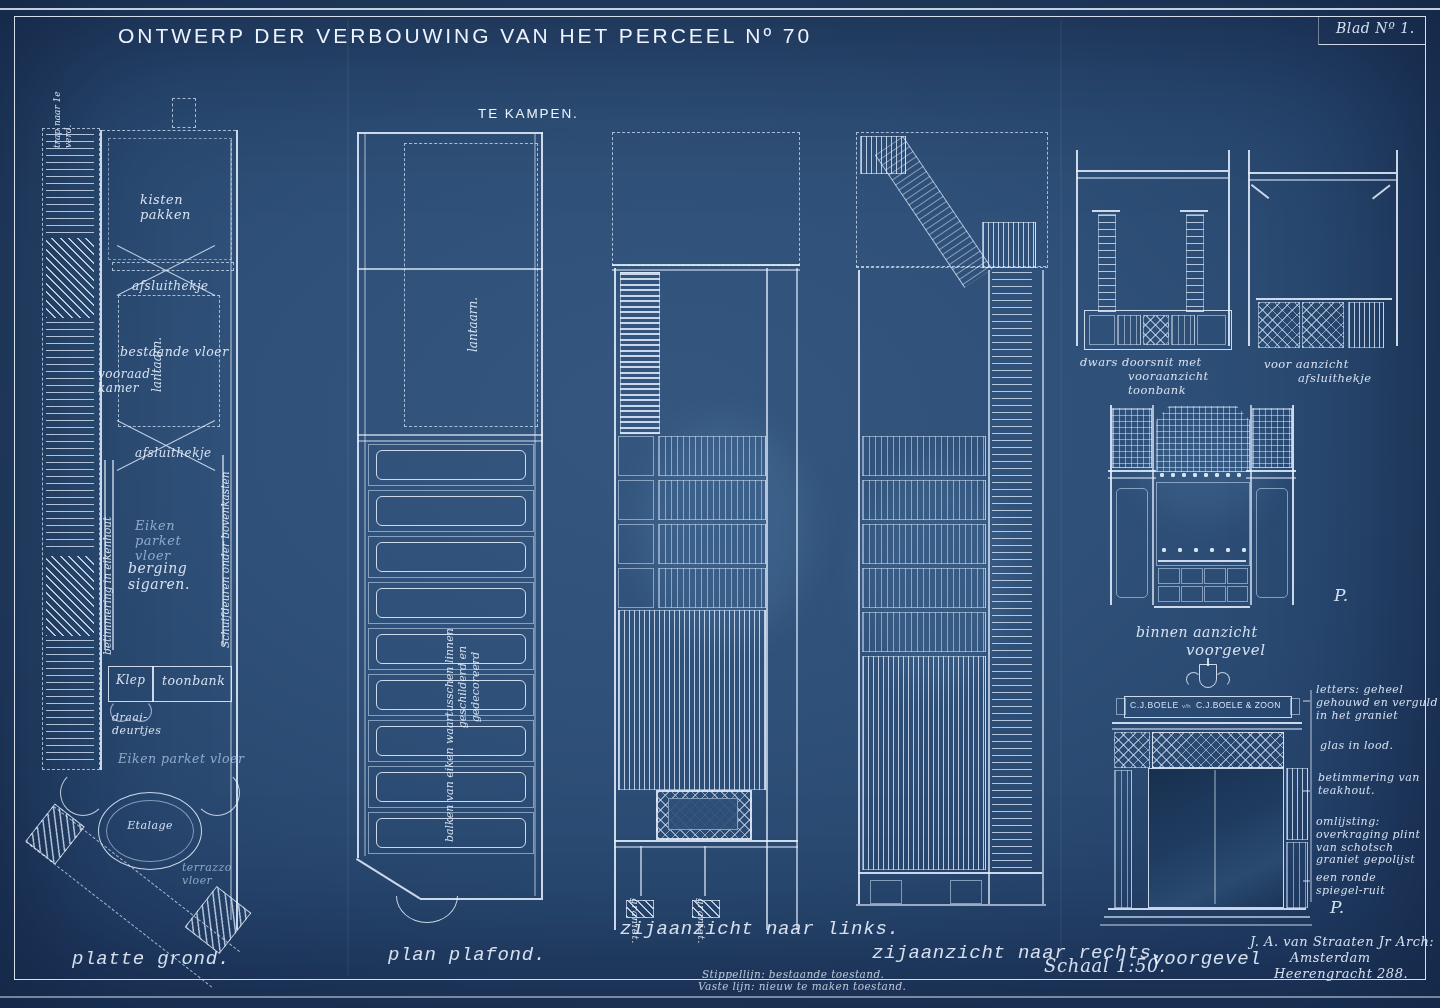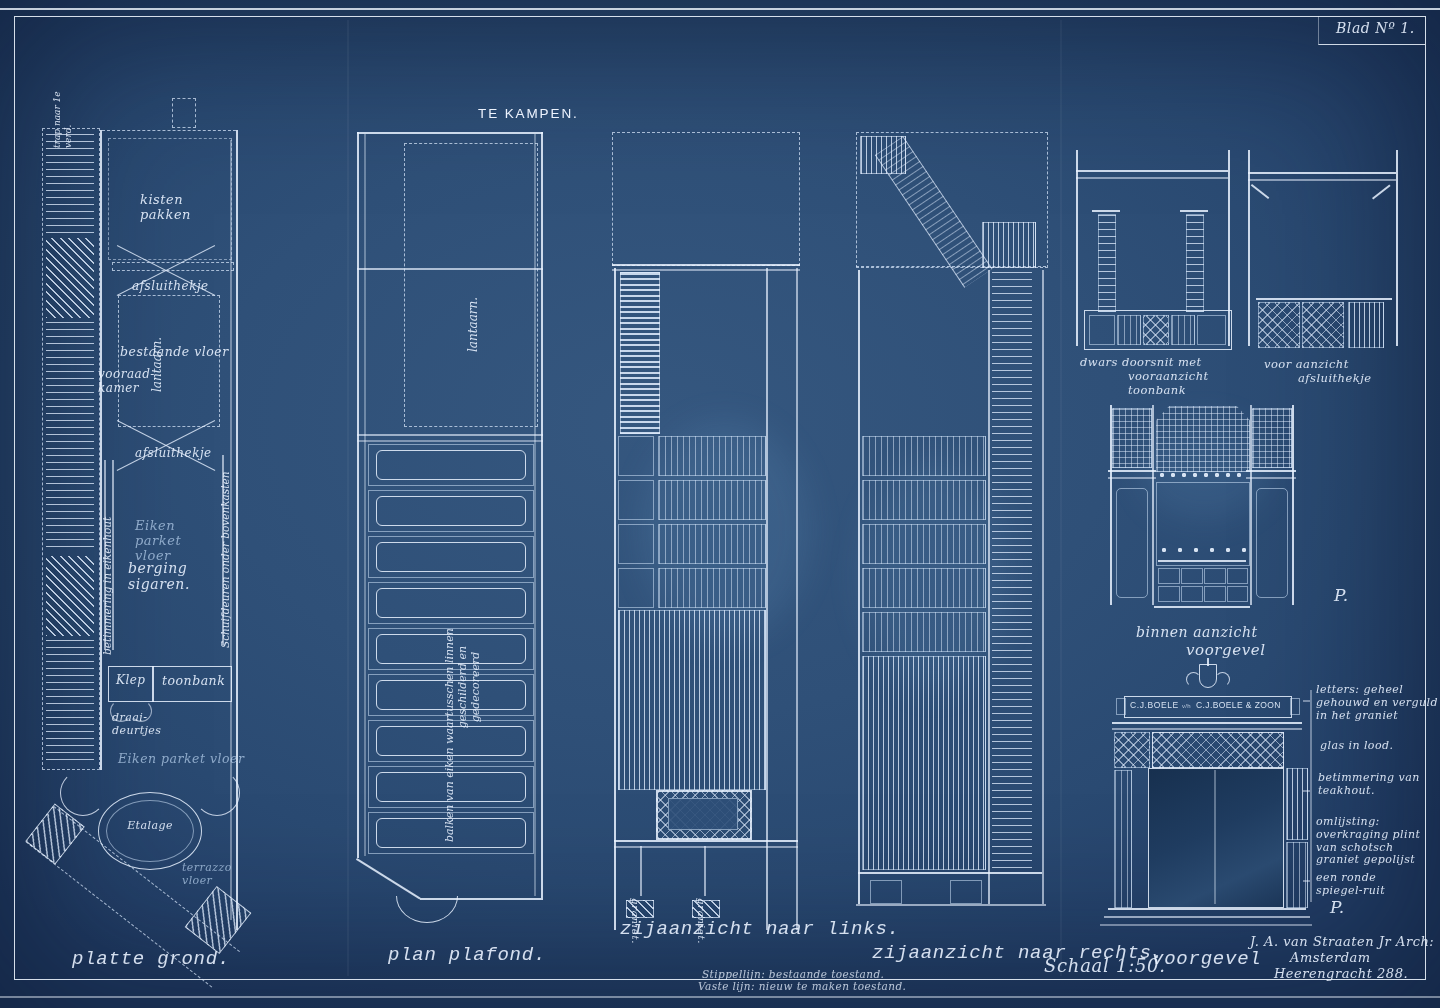--- a/index.html
+++ b/index.html
@@ -53,20 +53,21 @@
   <div class="hl" style="left:0;top:996px;width:1440px;background:rgba(240,247,255,.45);"></div>
   <div class="vl" style="left:347px;top:20px;height:956px;width:2px;background:rgba(255,255,255,.045);"></div>
   <div class="vl" style="left:1060px;top:20px;height:956px;width:2px;background:rgba(255,255,255,.04);"></div>
   <div class="wash" style="left:640px;top:420px;width:170px;height:220px;background:rgba(140,200,245,.10);"></div>
   <div class="wash" style="left:860px;top:460px;width:150px;height:230px;background:rgba(140,200,245,.09);"></div>
   <div class="wash" style="left:1140px;top:420px;width:130px;height:100px;background:rgba(140,200,245,.10);"></div>
 
   <div style="position:absolute;left:1318px;top:16px;width:106px;height:28px;border-bottom:1.5px solid rgba(240,247,255,.85);border-left:1px solid rgba(240,247,255,.4);"></div>
   <div class="lbl" style="left:1336px;top:20px;font-size:14px;text-align:right;">Blad Nº 1.</div>
 
+  <div class="t1" style="left:118px;top:24px;font-size:21px;">ONTWERP DER VERBOUWING VAN HET PERCEEL Nº 70</div>
   <div class="t1" style="left:478px;top:106px;font-size:13.5px;">TE KAMPEN.</div>
 
   <div>
     <div class="vlbl" style="left:52px;top:148px;width:64px;font-size:9px;">trap naar 1e verd.</div>
     <div class="db" style="left:42px;top:128px;width:56px;height:640px;"></div>
     <div class="abs hh" style="left:46px;top:134px;width:48px;height:100px;"></div>
     <div class="abs hd" style="left:46px;top:238px;width:48px;height:80px;"></div>
     <div class="abs hh" style="left:46px;top:322px;width:48px;height:230px;"></div>
     <div class="abs hd" style="left:46px;top:556px;width:48px;height:80px;"></div>
     <div class="abs hh" style="left:46px;top:640px;width:48px;height:125px;"></div>

